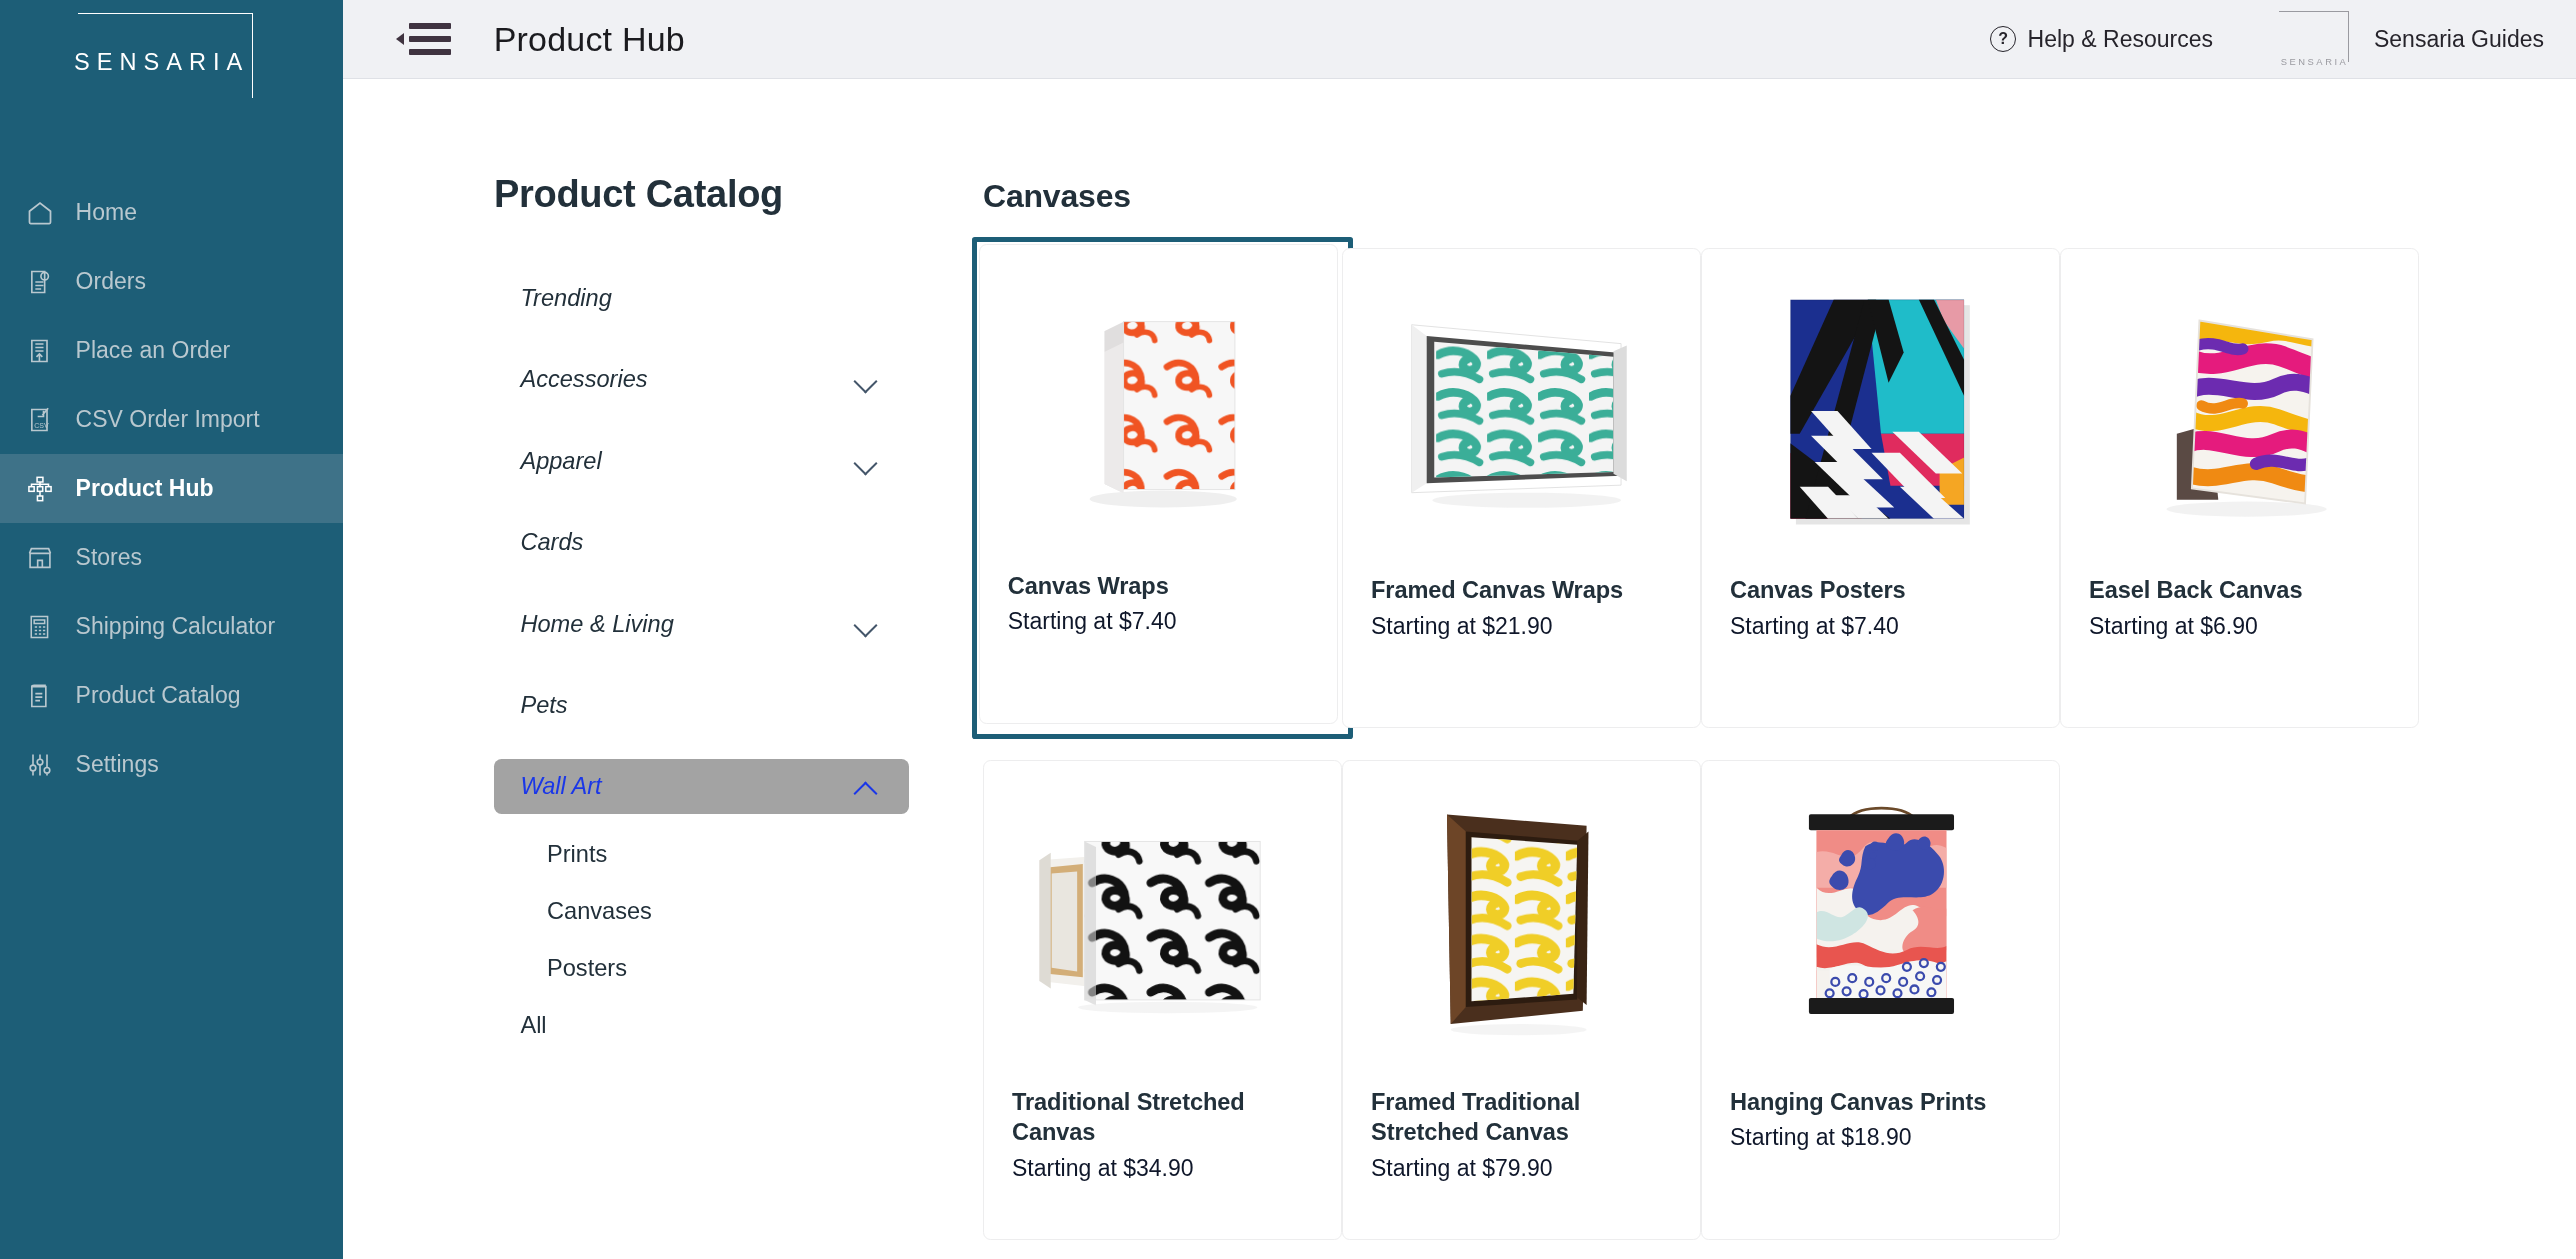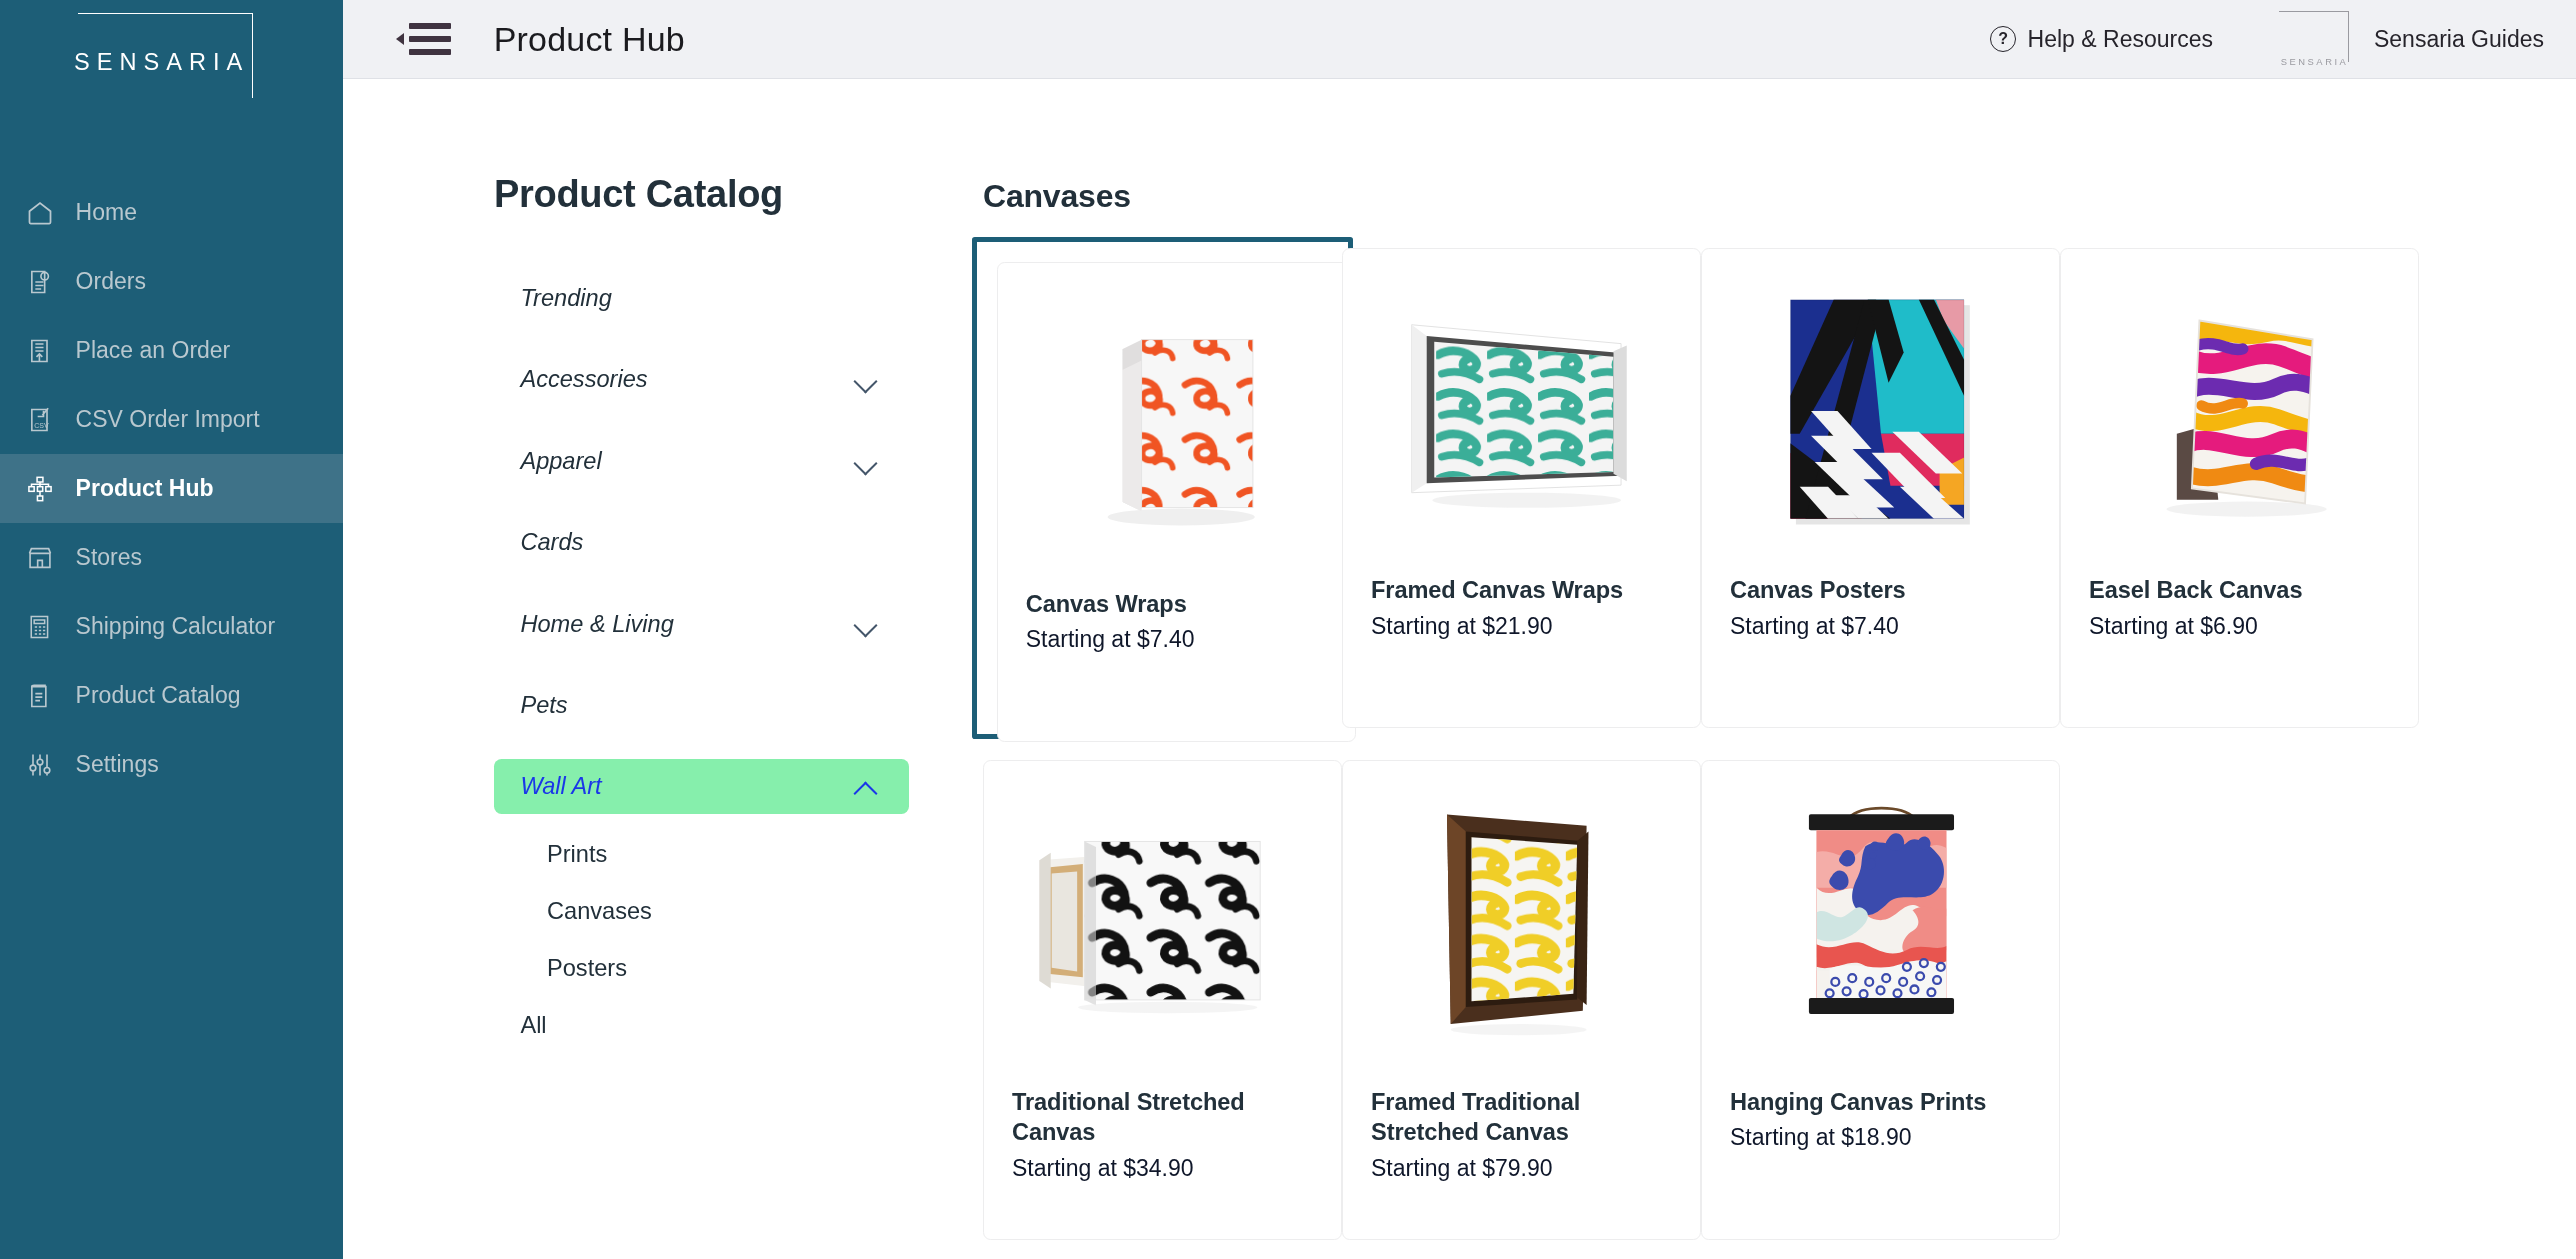--- a/index.html
+++ b/index.html
@@ -212,21 +212,21 @@
     height: 55px;
     padding: 0 30px 0 26.4px;
     border-radius: 7.6px;
     margin-bottom: 26.4px;
     cursor: pointer;
     font-size: 23.6px;
     color: #22303a;
     font-style: italic;
   }
   .cat-item.selected {
-    background: #86efac;
+    background: #a3a3a3;
     color: #1a37e8;
   }
   .cat-item .chev {
     width: 24.6px; height: 15px;
     position: relative;
     flex: 0 0 24.6px;
   }
   .cat-item .chev::before {
     content: "";
     position: absolute;
@@ -294,21 +294,21 @@
     cursor: pointer;
     position: relative;
     overflow: hidden;
   }
   .cell.selected {
     border: 5.7px solid #1d5e77;
     width: 381px;
     margin-left: -11.3px;
     margin-top: -11.3px;
     border-radius: 2.8px;
-    padding: 20px;
+    padding: 2px;
     background: #fff;
     height: 502px;
   }
   .cell.selected .card { width: 359px; }
 
   .thumb {
     height: 326px;
     flex: 0 0 326px;
     display: flex;
     align-items: center;

